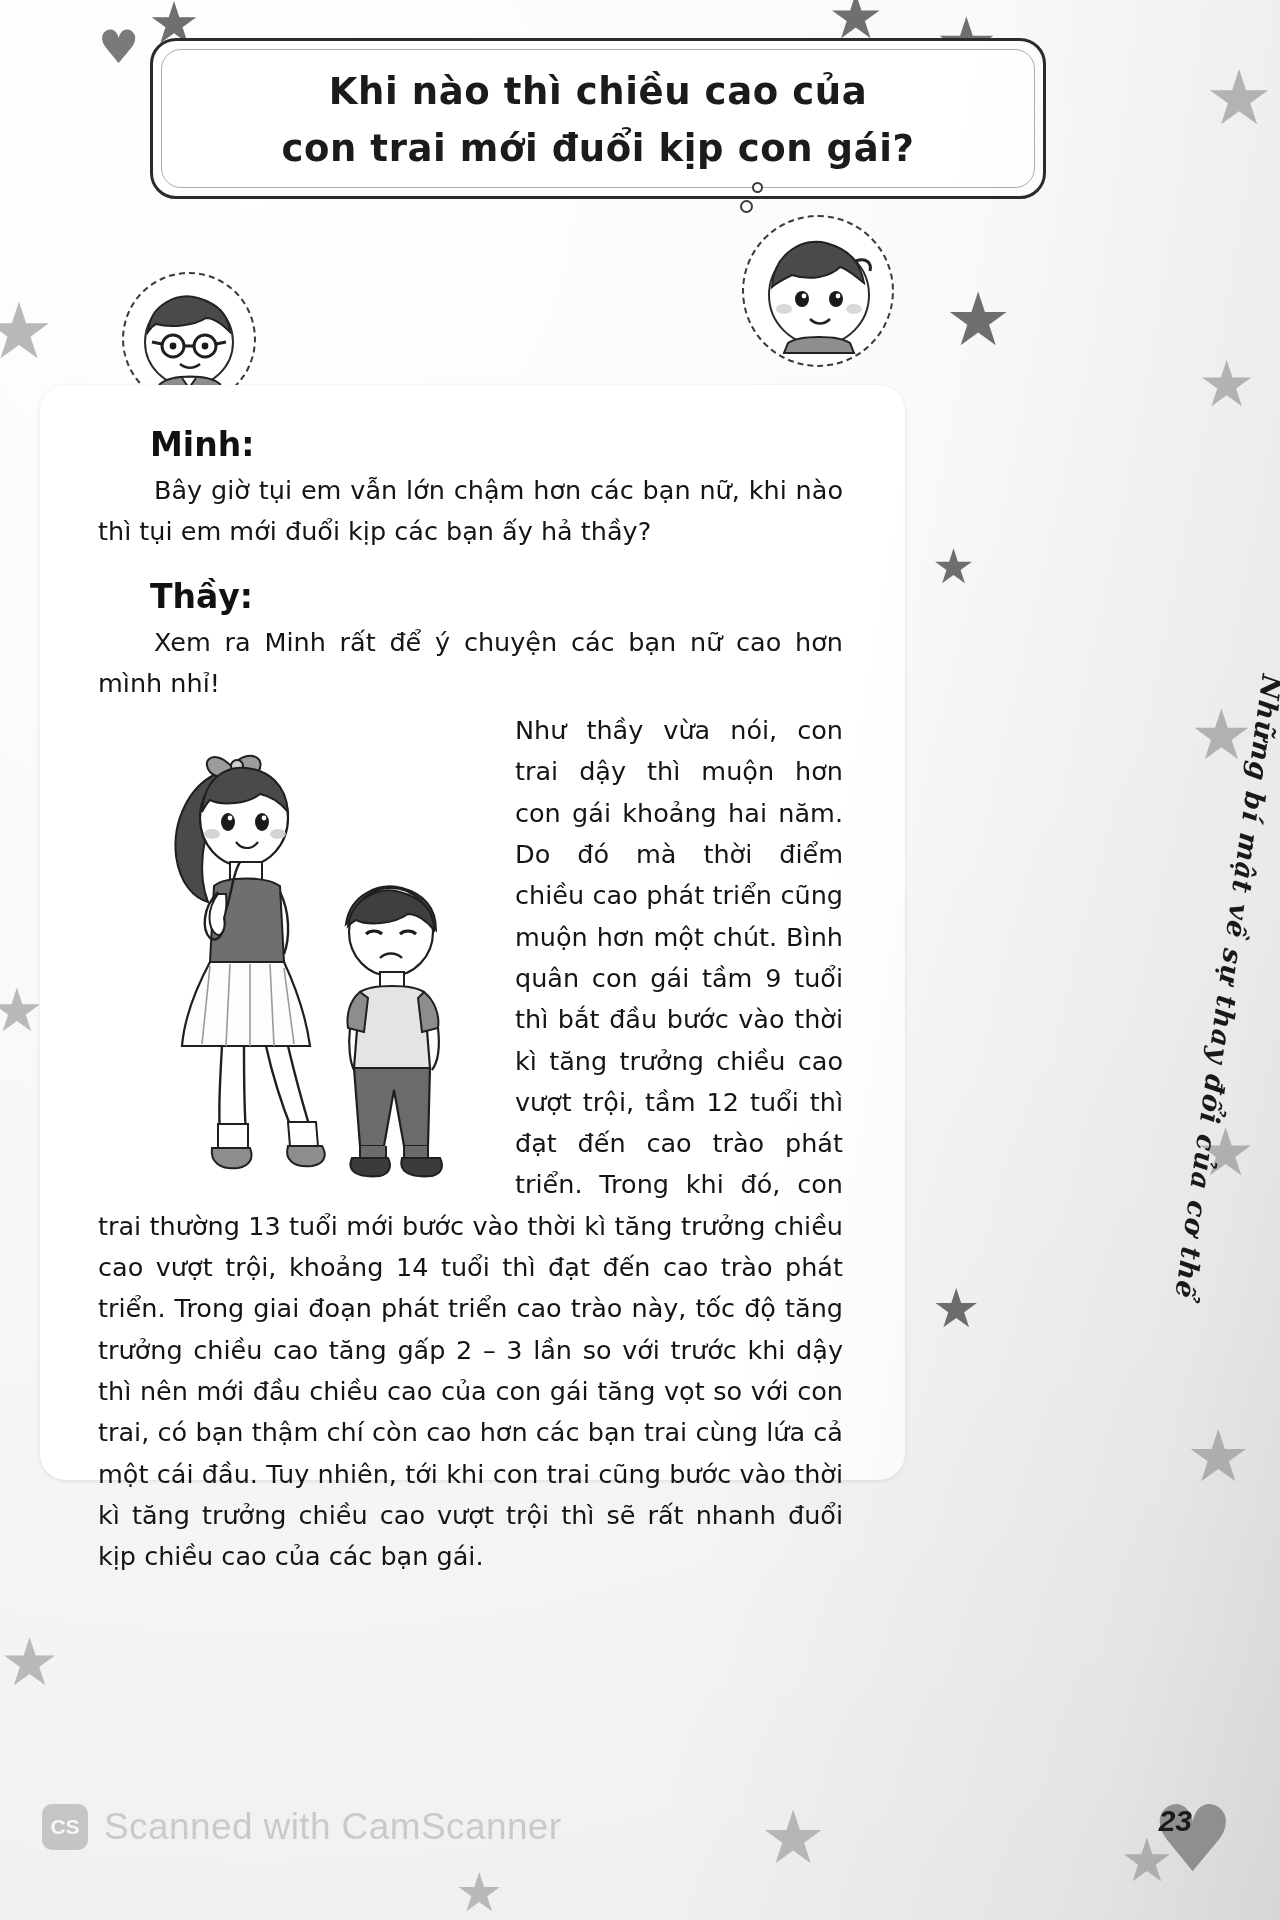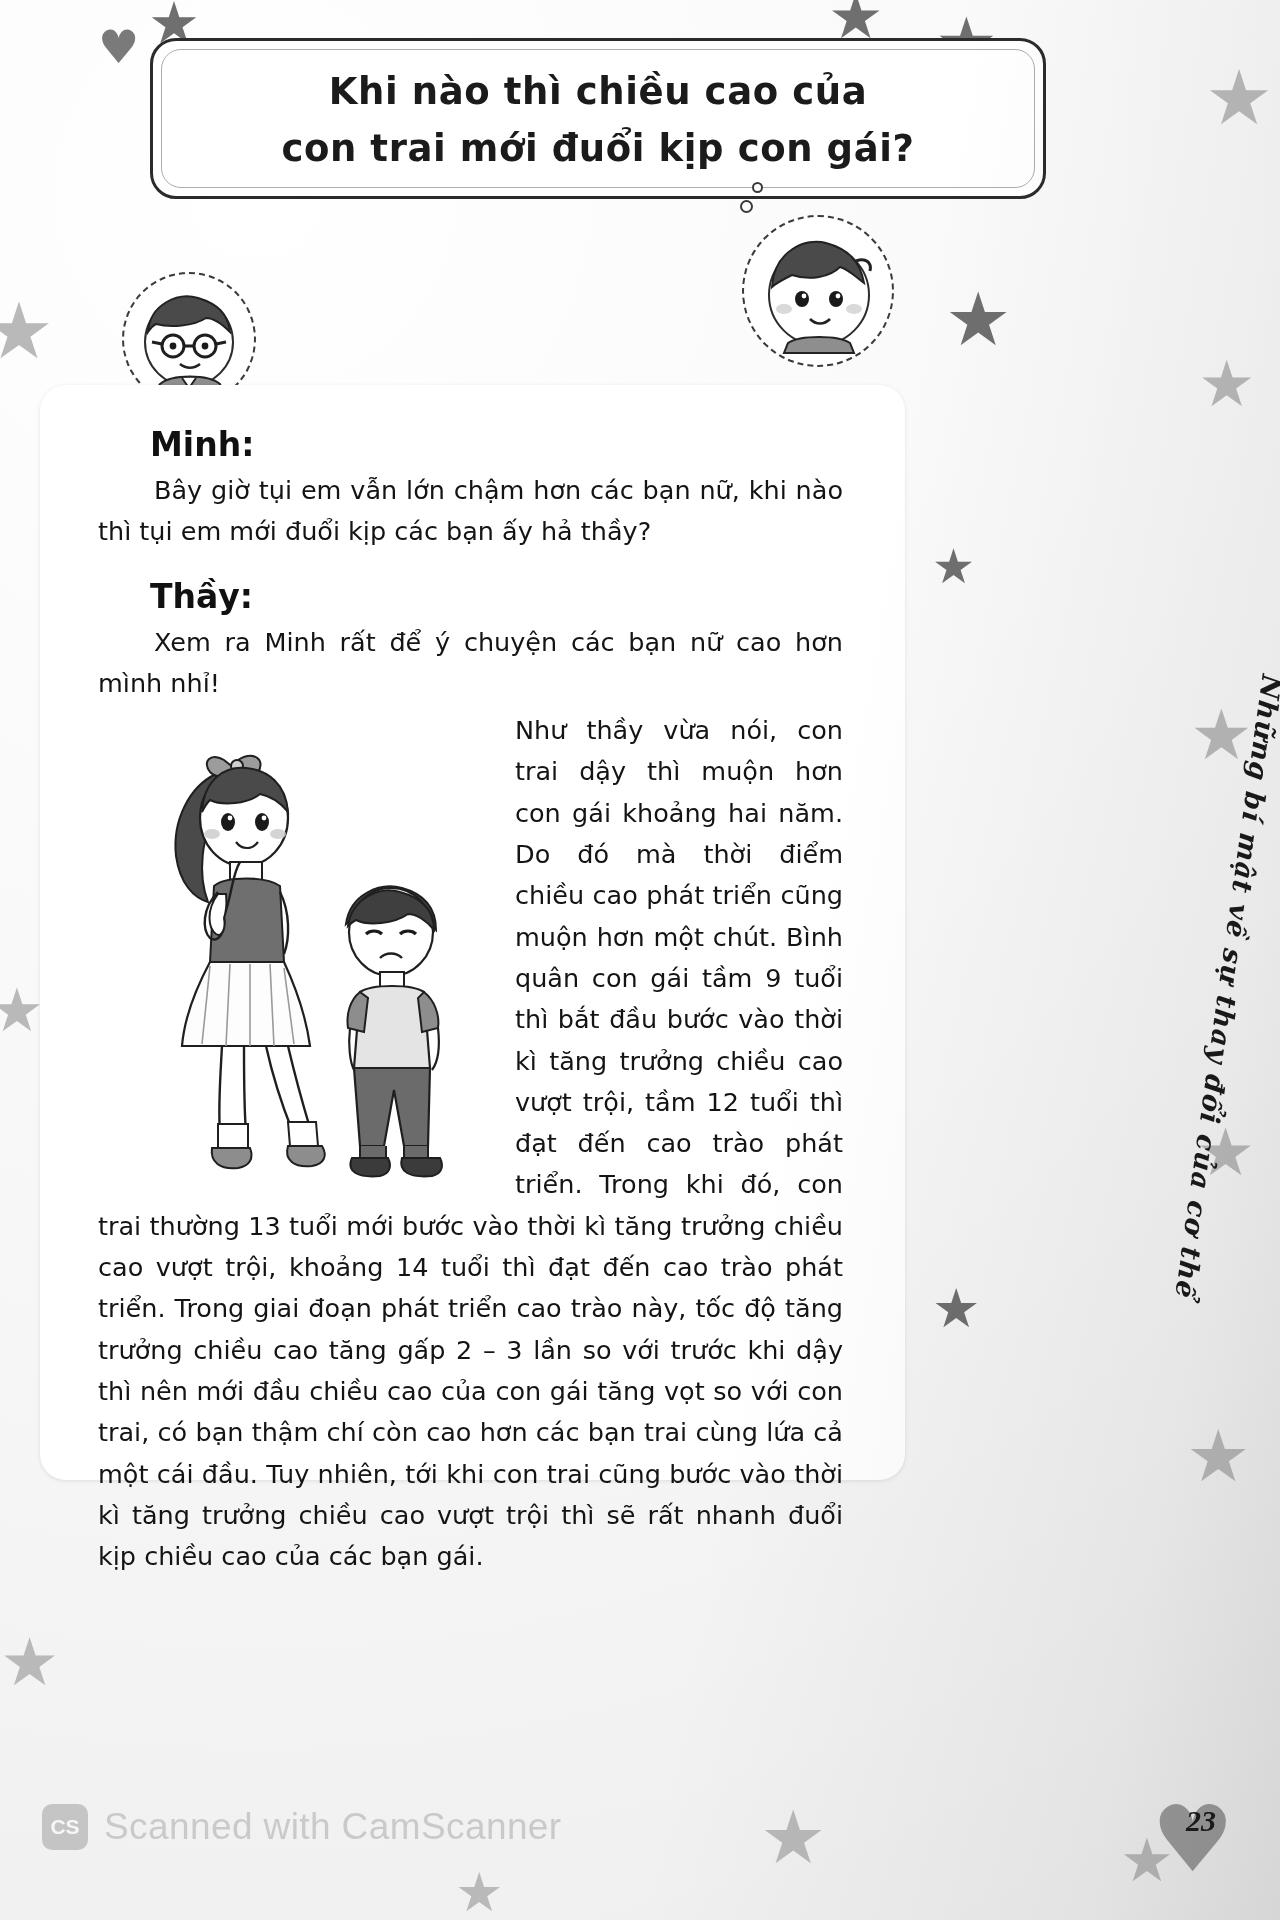--- a/index.html
+++ b/index.html
@@ -161,23 +161,23 @@
     color: #1a1a1a;
     letter-spacing: 1px;
     transform: rotate(8deg);
     transform-origin: center;
     white-space: nowrap;
   }
 
   
   .page-number {
     position: absolute;
-    right: 64px;
+    right: 88px;
     bottom: 82px;
-    font-family: Liberation Serif, serif;
+    font-family: Liberation Sans, sans-serif;
     font-style: italic;
     font-weight: 700;
     font-size: 30px;
     color: #1a1a1a;
     z-index: 5;
   }
   .heart-pagenum {
     position: absolute;
     right: 46px;
     bottom: 34px;

